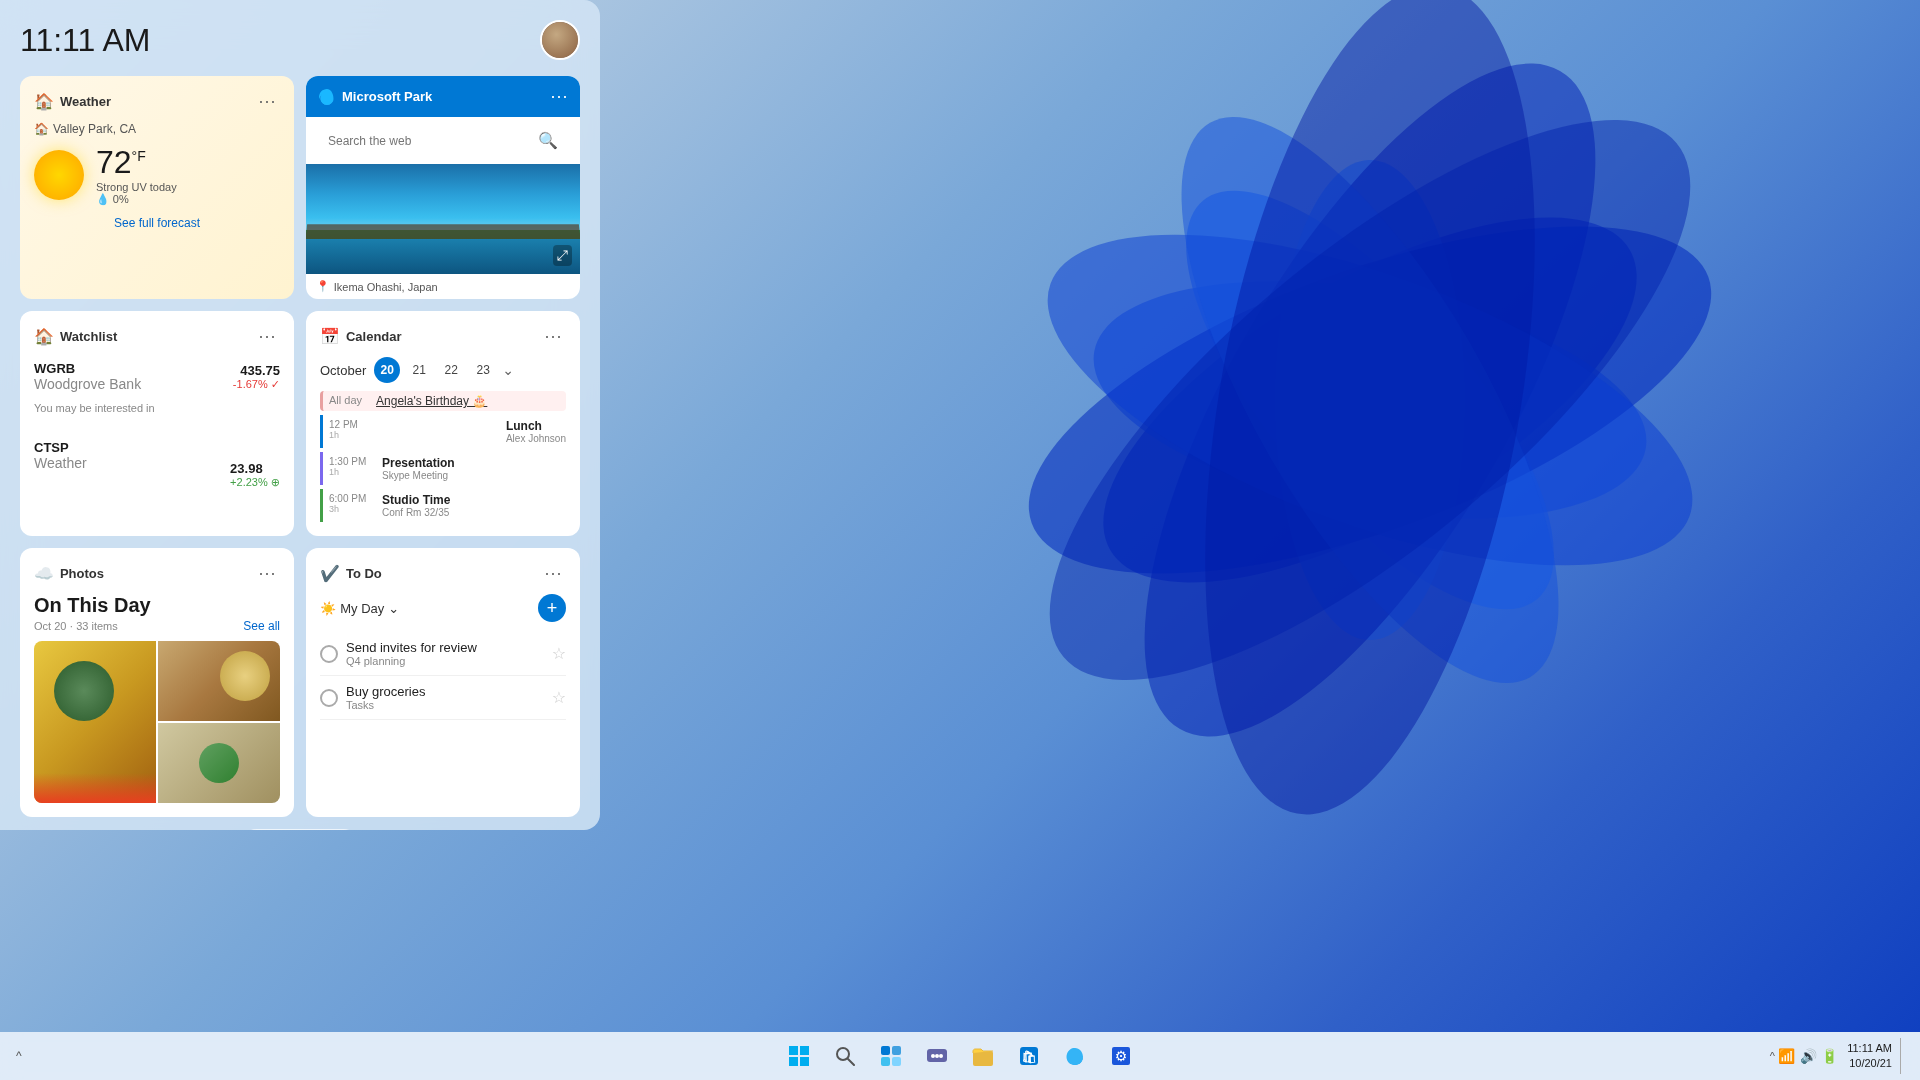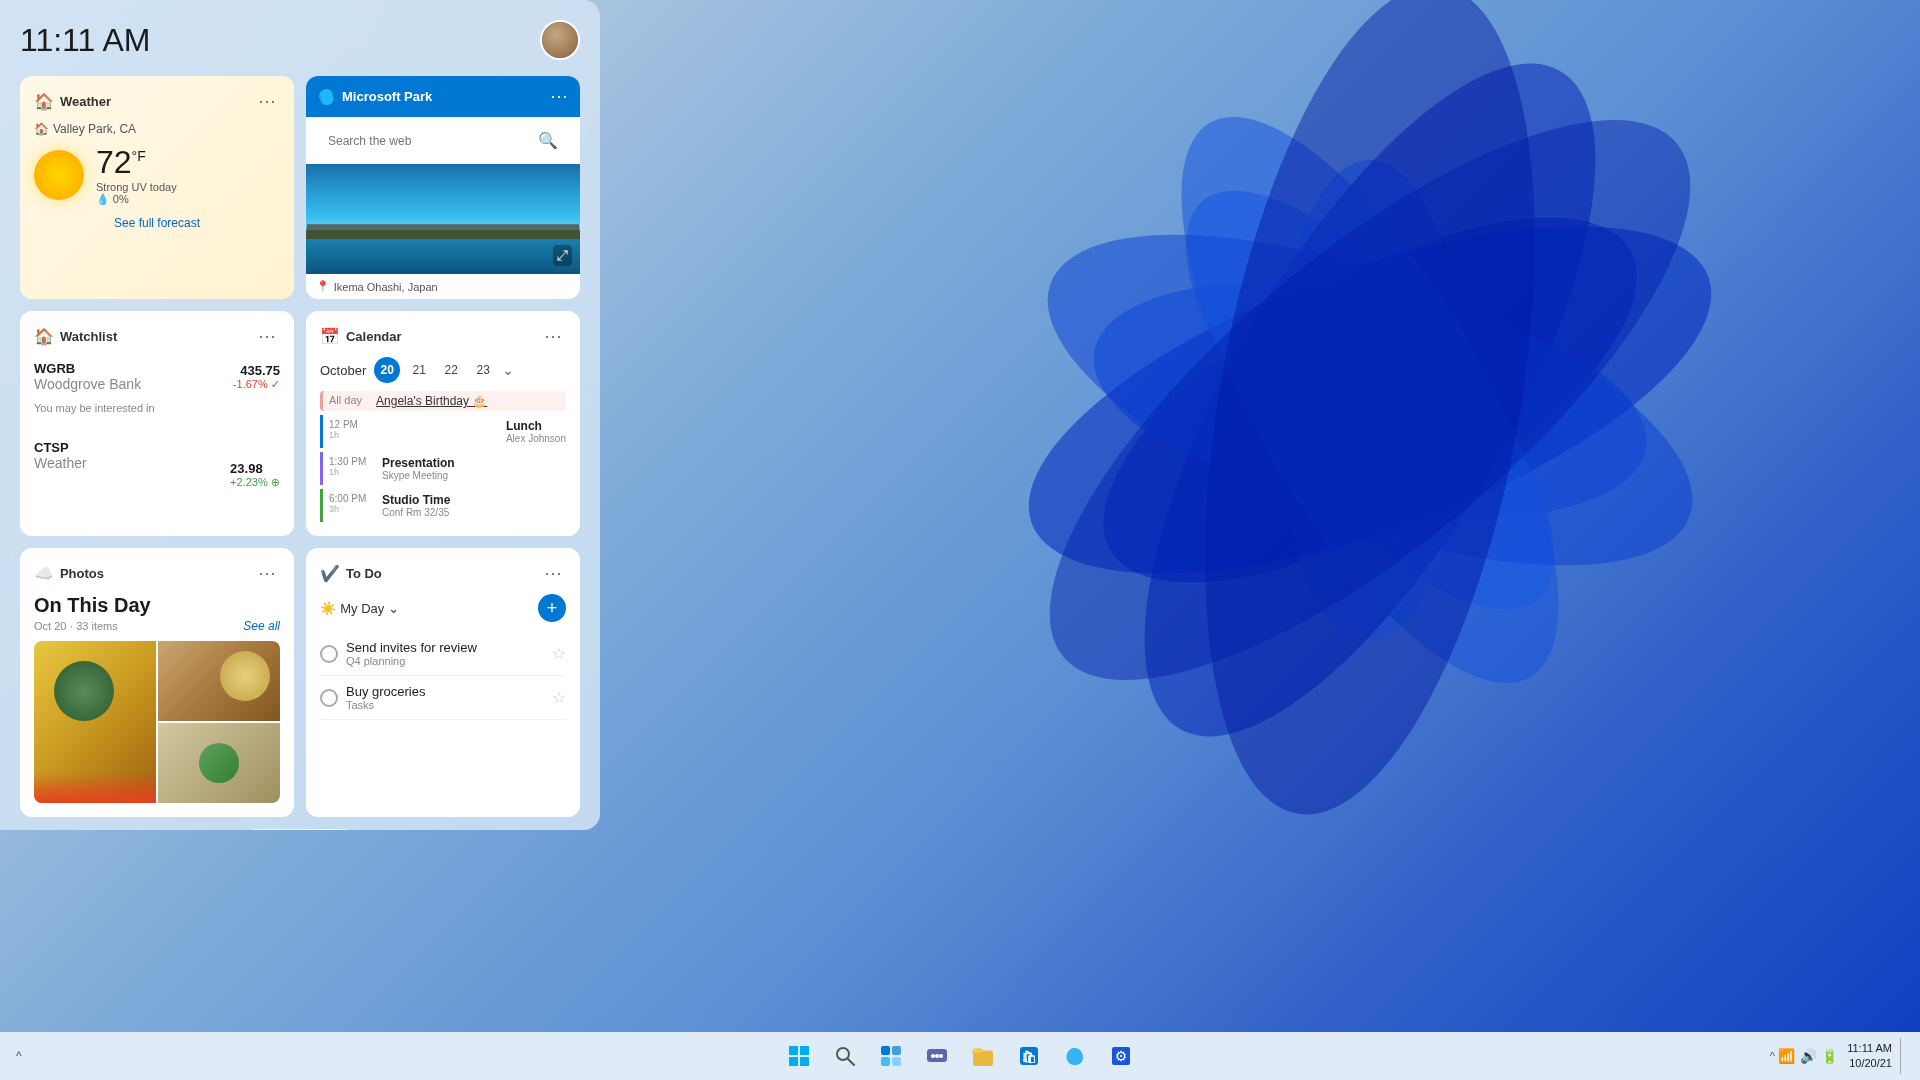--- a/index.html
+++ b/index.html
@@ -379,21 +379,21 @@
     }
 
     .photos-meta {
       display: flex;
       justify-content: space-between;
       align-items: center;
       margin-bottom: 8px;
     }
 
     .photos-date { font-size: 11px; color: #888; }
-    .photos-see-all { font-size: 12px; color: #0066cc; cursor: pointer; font-style: italic; }
+    .photos-see-all { font-size: 12px; color: #0066cc; cursor: pointer; }
 
     .photos-grid {
       display: grid;
       grid-template-columns: 1fr 1fr;
       grid-template-rows: 80px 80px;
       gap: 2px;
       border-radius: 8px;
       overflow: hidden;
     }
 

